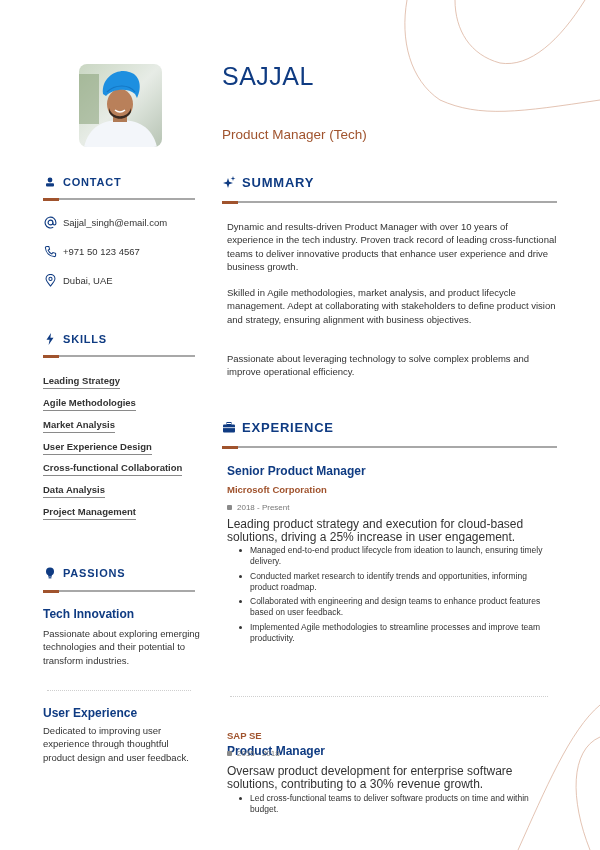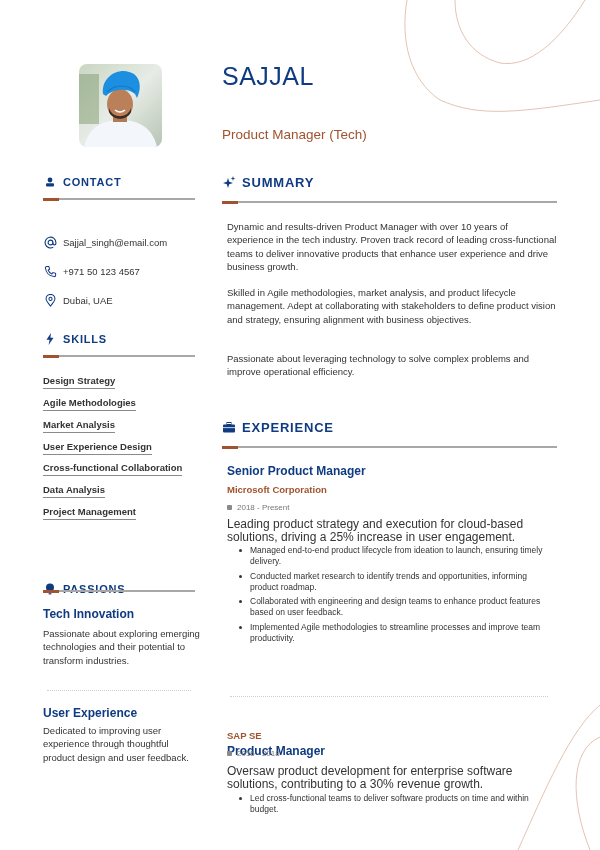--- a/index.html
+++ b/index.html
@@ -14,21 +14,21 @@
     .role { position: absolute; left: 222px; top: 127px; font-size: 13.5px; color: #a0532d; }
 
     
     .sec-head { position: absolute; display: flex; align-items: center; }
     .sec-head .ico { width: 14px; height: 14px; display: inline-flex; align-items: center; justify-content: center; margin-right: 6px; }
     .sec-head .title { font-weight: bold; color: #0f3b82; letter-spacing: 0.8px; }
     .rule { position: absolute; height: 2px; background: #a8a8a8; }
     .rule .accent { position: absolute; left: 0; top: -0.5px; width: 16px; height: 3px; background: #a0532d; }
 
     
-    .contact-item { position: absolute; left: 43px; display: flex; align-items: center; font-size: 9.5px; color: #333; margin-top: 20px; }
+    .contact-item { position: absolute; left: 43px; display: flex; align-items: center; font-size: 9.5px; color: #333; }
     .contact-item .ci { width: 14px; height: 14px; margin-right: 6px; display: inline-flex; align-items: center; justify-content: center; }
 
     .skill { position: absolute; left: 43px; font-size: 9.5px; font-weight: bold; color: #333; padding-bottom: 2px; border-bottom: 1px solid #8a8a8a; }
 
     .passion-title { position: absolute; left: 43px; font-size: 12px; font-weight: bold; color: #0f3b82; }
     .passion-text { position: absolute; left: 43px; width: 160px; font-size: 9.5px; line-height: 13.3px; color: #333; }
     .dotted { position: absolute; border-top: 1px dotted #cfcfcf; height: 0; }
 
     
     .para { position: absolute; left: 227px; width: 330px; font-size: 9.5px; line-height: 13.3px; color: #333; }
@@ -121,29 +121,29 @@
     <svg width="10" height="12" viewBox="0 0 10 12">
         <path d="M6 0 L1.5 6.8 L4.6 6.8 L3.6 12 L8.5 4.8 L5.4 4.8 Z" fill="#0f3b82"></path>
       </svg>
   </span>
   <span class="title" style="font-size:11px;">SKILLS</span>
 </div>
 <div class="rule" style="left:43px; top:355px; width:152px;">
     <span class="accent"></span>
   </div>
 
-<div class="skill" style="top:375px;">Design Strategy</div>
+<div class="skill" style="top:375px;">Leading Strategy</div>
 <div class="skill" style="top:397px;">Agile Methodologies</div>
 <div class="skill" style="top:419px;">Market Analysis</div>
 <div class="skill" style="top:441px;">User Experience Design</div>
 <div class="skill" style="top:462px;">Cross-functional Collaboration</div>
 <div class="skill" style="top:484px;">Data Analysis</div>
 <div class="skill" style="top:506px;">Project Management</div>
 
-<div class="sec-head" style="left:43px; top:582px;">
+<div class="sec-head" style="left:43px; top:566px;">
   <span class="ico">
     <svg width="10" height="12" viewBox="0 0 10 12">
         <circle cx="5" cy="4.5" r="4" fill="#0f3b82"></circle>
         <rect x="3.2" y="7.5" width="3.6" height="2.2" fill="#0f3b82"></rect>
         <rect x="3.6" y="10.2" width="2.8" height="1.2" fill="#0f3b82"></rect>
       </svg>
   </span>
   <span class="title" style="font-size:11px;">PASSIONS</span>
 </div>
 <div class="rule" style="left:43px; top:590px; width:152px;">

